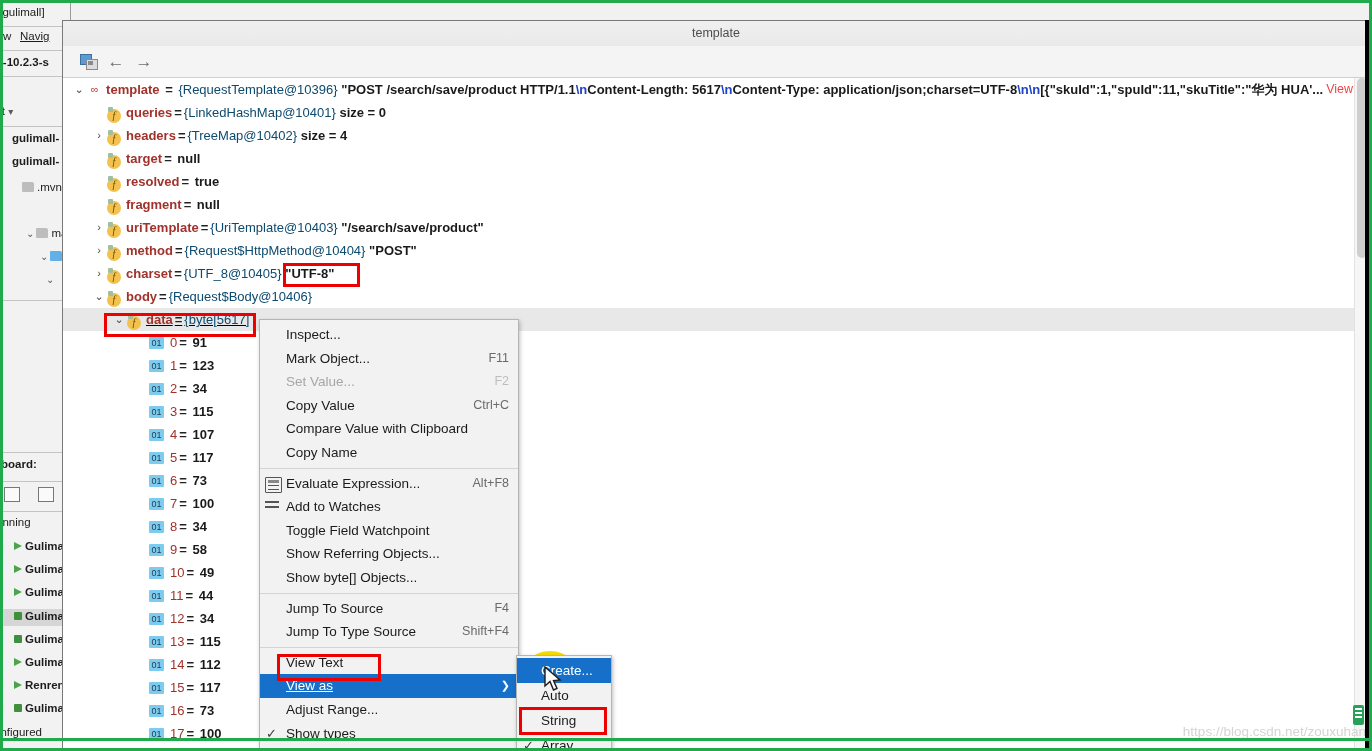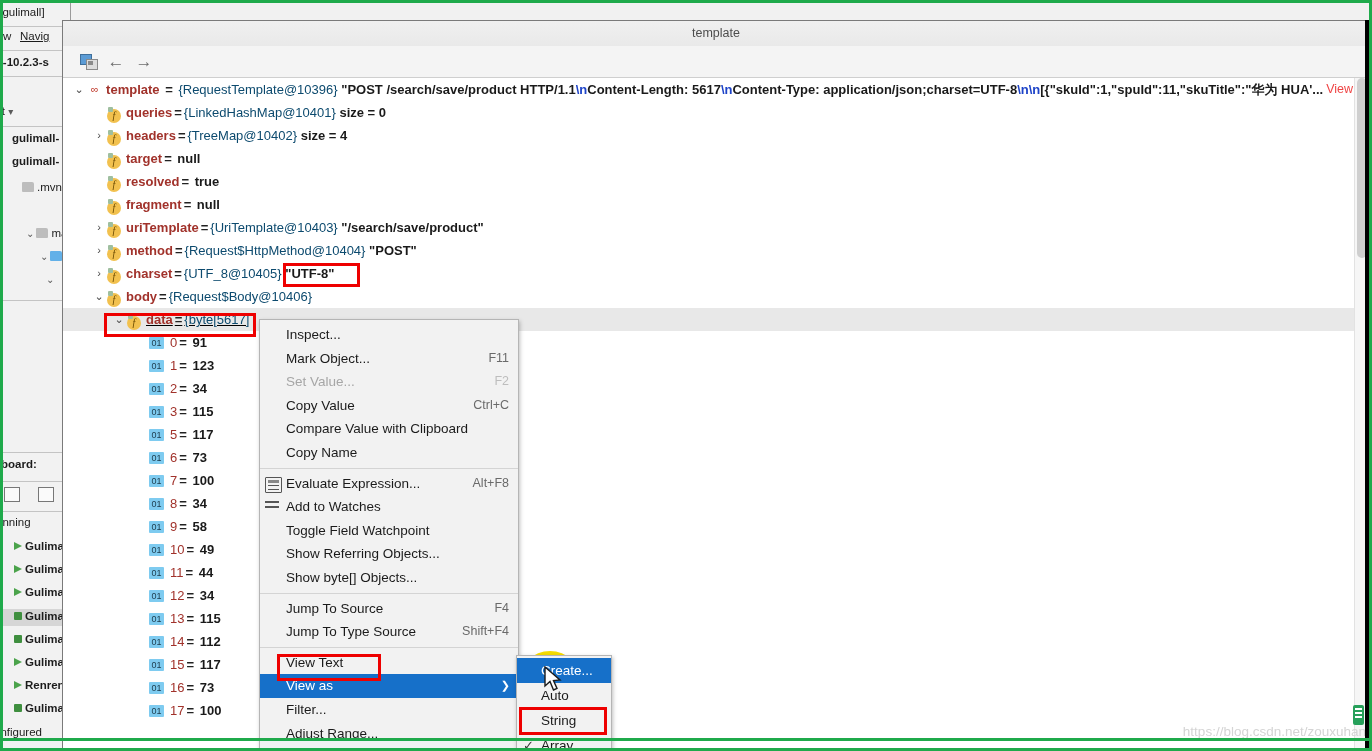--- a/index.html
+++ b/index.html
@@ -183,21 +183,21 @@
     height: 23.6px; line-height: 23.6px;
     padding-left: 26px; padding-right: 10px;
     white-space: nowrap;
   }
   .ctx-item .acc {
     position: absolute; right: 9px; top: 0;
     color: #6a6a6a; font-size: 12.5px;
   }
   .ctx-item.disabled { color: #a6a6a6; }
   .ctx-item.disabled .acc { color: #bdbdbd; }
-  .ctx-item.hl { background: #1670c9; color: #ffffff; }
+  .ctx-item.hl { background: #1670c9; color: #ffffff; text-decoration: underline; }
   .ctx-item.hl .arrow { color:#ffffff; }
   .ctx-sep { height:1px; background:#d4d4d4; margin:3px 0; }
   .ctx-ico { position:absolute; left:5px; top:5px; width:15px;height:14px;}
   .calc-ico { border:1.2px solid #555; border-radius:1px;}
   .calc-ico::before{
     content:""; position:absolute; left:2px; top:2px; right:2px; height:3px;
     background:#888;
   }
   .calc-ico::after{
     content:""; position:absolute; left:2px; top:7px; right:2px; bottom:2px;
@@ -382,20 +382,21 @@
           <div class="trow indent2"><span class="tw empty">&nbsp;</span><span class="badge-f">f</span><span class="nm">fragment</span><span class="eq">=</span><span class="vl"> null</span></div>
           <div class="trow indent2"><span class="tw">›</span><span class="badge-f">f</span><span class="nm">uriTemplate</span><span class="eq">=</span><span class="ty">{UriTemplate@10403} </span><span class="vl"> "/search/save/product"</span></div>
           <div class="trow indent2"><span class="tw">›</span><span class="badge-f">f</span><span class="nm">method</span><span class="eq">=</span><span class="ty">{Request$HttpMethod@10404} </span><span class="vl"> "POST"</span></div>
           <div class="trow indent2"><span class="tw">›</span><span class="badge-f">f</span><span class="nm">charset</span><span class="eq">=</span><span class="ty">{UTF_8@10405} </span><span class="vl"> "UTF-8"</span></div>
           <div class="trow indent2"><span class="tw">⌄</span><span class="badge-f">f</span><span class="nm">body</span><span class="eq">=</span><span class="ty">{Request$Body@10406} </span></div>
           <div class="trow indent3 sel"><span class="tw">⌄</span><span class="badge-f">f</span><span class="nm">data</span><span class="eq">=</span><span class="ty">{byte[5617] </span></div>
           <div class="trow indent4"><span class="tw empty">&nbsp;</span><span class="badge-01">01</span><span class="nm-idx">0</span><span class="eq">=</span><span class="vl"> 91</span></div>
           <div class="trow indent4"><span class="tw empty">&nbsp;</span><span class="badge-01">01</span><span class="nm-idx">1</span><span class="eq">=</span><span class="vl"> 123</span></div>
           <div class="trow indent4"><span class="tw empty">&nbsp;</span><span class="badge-01">01</span><span class="nm-idx">2</span><span class="eq">=</span><span class="vl"> 34</span></div>
           <div class="trow indent4"><span class="tw empty">&nbsp;</span><span class="badge-01">01</span><span class="nm-idx">3</span><span class="eq">=</span><span class="vl"> 115</span></div>
+          <div class="trow indent4"><span class="tw empty">&nbsp;</span><span class="badge-01">01</span><span class="nm-idx">4</span><span class="eq">=</span><span class="vl"> 107</span></div>
           <div class="trow indent4"><span class="tw empty">&nbsp;</span><span class="badge-01">01</span><span class="nm-idx">5</span><span class="eq">=</span><span class="vl"> 117</span></div>
           <div class="trow indent4"><span class="tw empty">&nbsp;</span><span class="badge-01">01</span><span class="nm-idx">6</span><span class="eq">=</span><span class="vl"> 73</span></div>
           <div class="trow indent4"><span class="tw empty">&nbsp;</span><span class="badge-01">01</span><span class="nm-idx">7</span><span class="eq">=</span><span class="vl"> 100</span></div>
           <div class="trow indent4"><span class="tw empty">&nbsp;</span><span class="badge-01">01</span><span class="nm-idx">8</span><span class="eq">=</span><span class="vl"> 34</span></div>
           <div class="trow indent4"><span class="tw empty">&nbsp;</span><span class="badge-01">01</span><span class="nm-idx">9</span><span class="eq">=</span><span class="vl"> 58</span></div>
           <div class="trow indent4"><span class="tw empty">&nbsp;</span><span class="badge-01">01</span><span class="nm-idx">10</span><span class="eq">=</span><span class="vl"> 49</span></div>
           <div class="trow indent4"><span class="tw empty">&nbsp;</span><span class="badge-01">01</span><span class="nm-idx">11</span><span class="eq">=</span><span class="vl"> 44</span></div>
           <div class="trow indent4"><span class="tw empty">&nbsp;</span><span class="badge-01">01</span><span class="nm-idx">12</span><span class="eq">=</span><span class="vl"> 34</span></div>
           <div class="trow indent4"><span class="tw empty">&nbsp;</span><span class="badge-01">01</span><span class="nm-idx">13</span><span class="eq">=</span><span class="vl"> 115</span></div>
           <div class="trow indent4"><span class="tw empty">&nbsp;</span><span class="badge-01">01</span><span class="nm-idx">14</span><span class="eq">=</span><span class="vl"> 112</span></div>
@@ -424,21 +425,20 @@
       <div class="ctx-item"><span class="ctx-ico watch-ico"></span><span>Add to Watches</span></div>
       <div class="ctx-item"><span>Toggle Field Watchpoint</span></div>
       <div class="ctx-item"><span>Show Referring Objects...</span></div>
       <div class="ctx-item"><span>Show byte[] Objects...</span></div>
       <div class="ctx-sep"></div>
       <div class="ctx-item"><span>Jump To Source</span><span class="acc">F4</span></div>
       <div class="ctx-item"><span>Jump To Type Source</span><span class="acc">Shift+F4</span></div>
       <div class="ctx-sep"></div>
       <div class="ctx-item"><span>View Text</span></div>
       <div class="ctx-item hl"><span>View as</span><span class="arrow">❯</span></div>
-      <div class="ctx-item"><span>Filter...</span></div>
       <div class="ctx-item"><span>Adjust Range...</span></div>
       <div class="ctx-item"><span class="check">✓</span><span>Show types</span></div>
     </div>
 
   <div class="submenu" id="sub-menu">
       <div class="sub-item hl"><span>Create...</span></div>
       <div class="sub-item"><span>Auto</span></div>
       <div class="sub-item"><span>String</span></div>
       <div class="sub-item"><span class="check" style="line-height: 25px;">✓</span><span>Array</span></div>
     </div>

